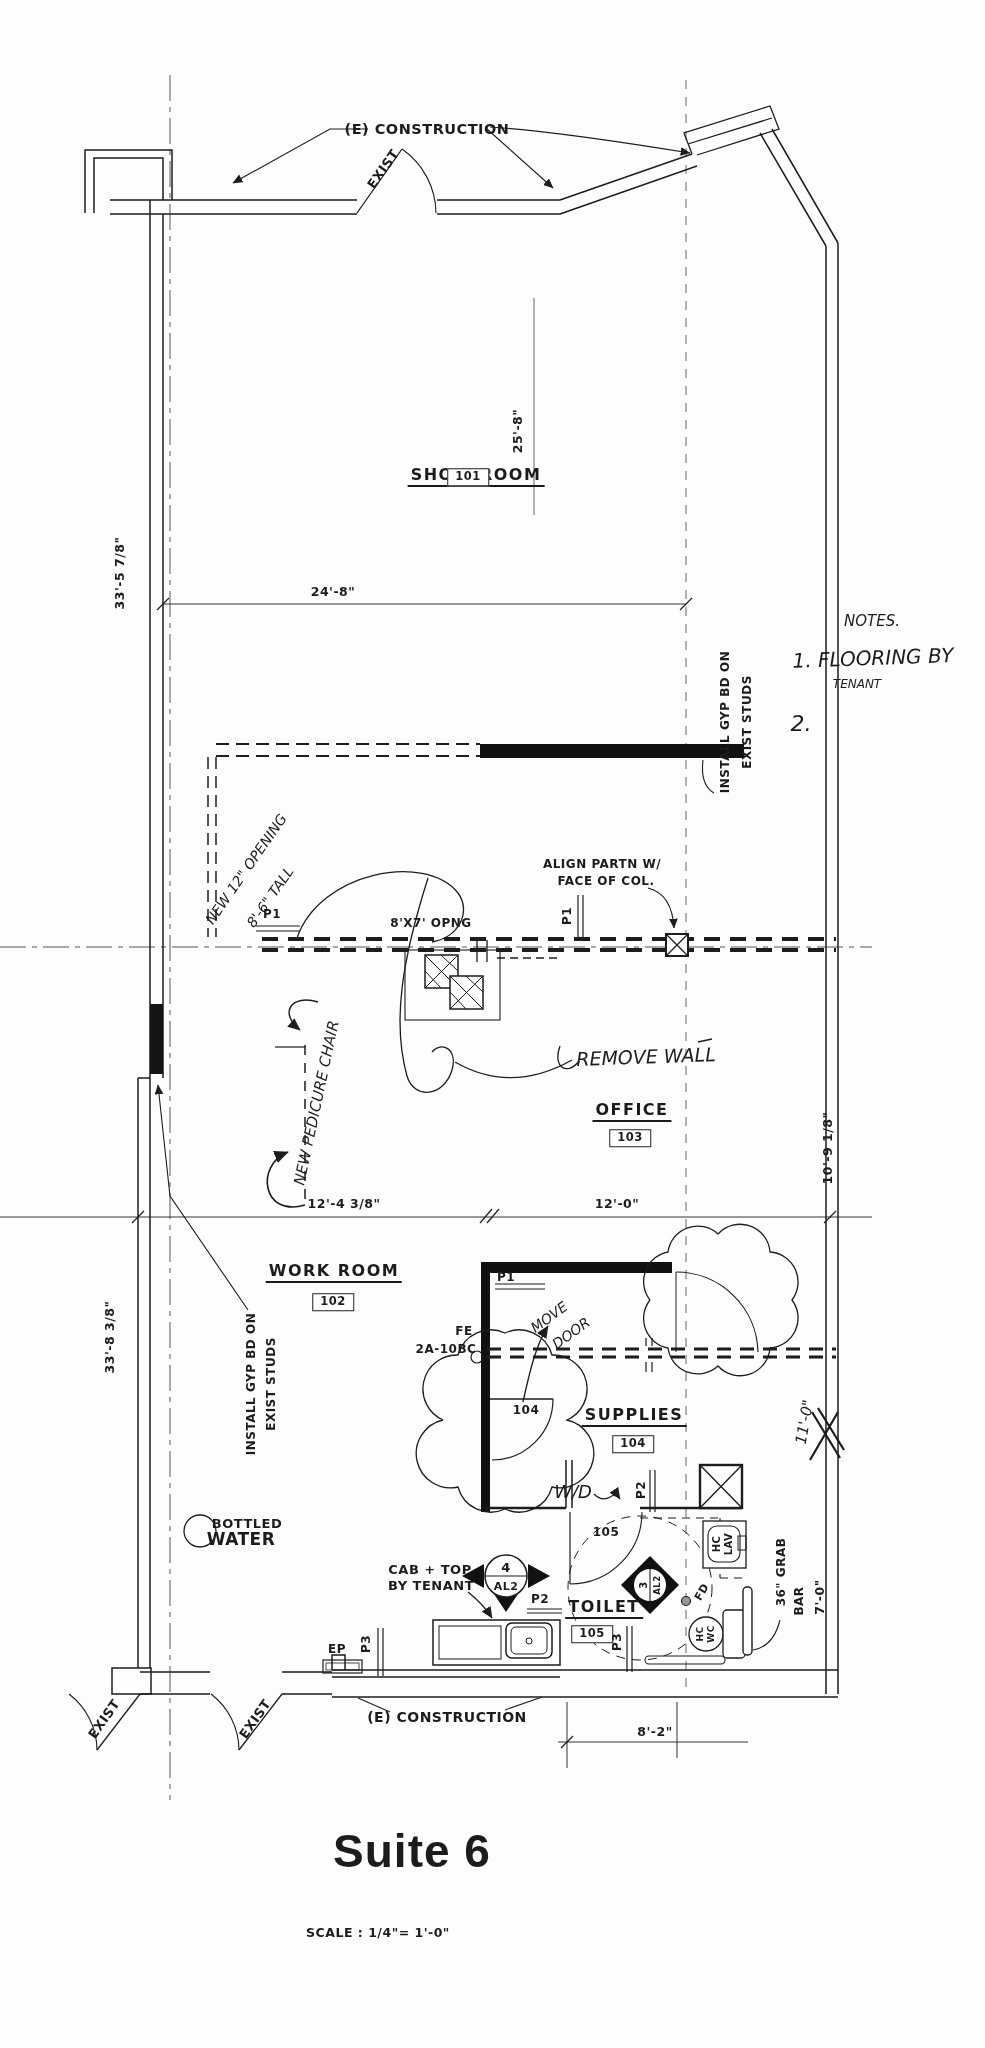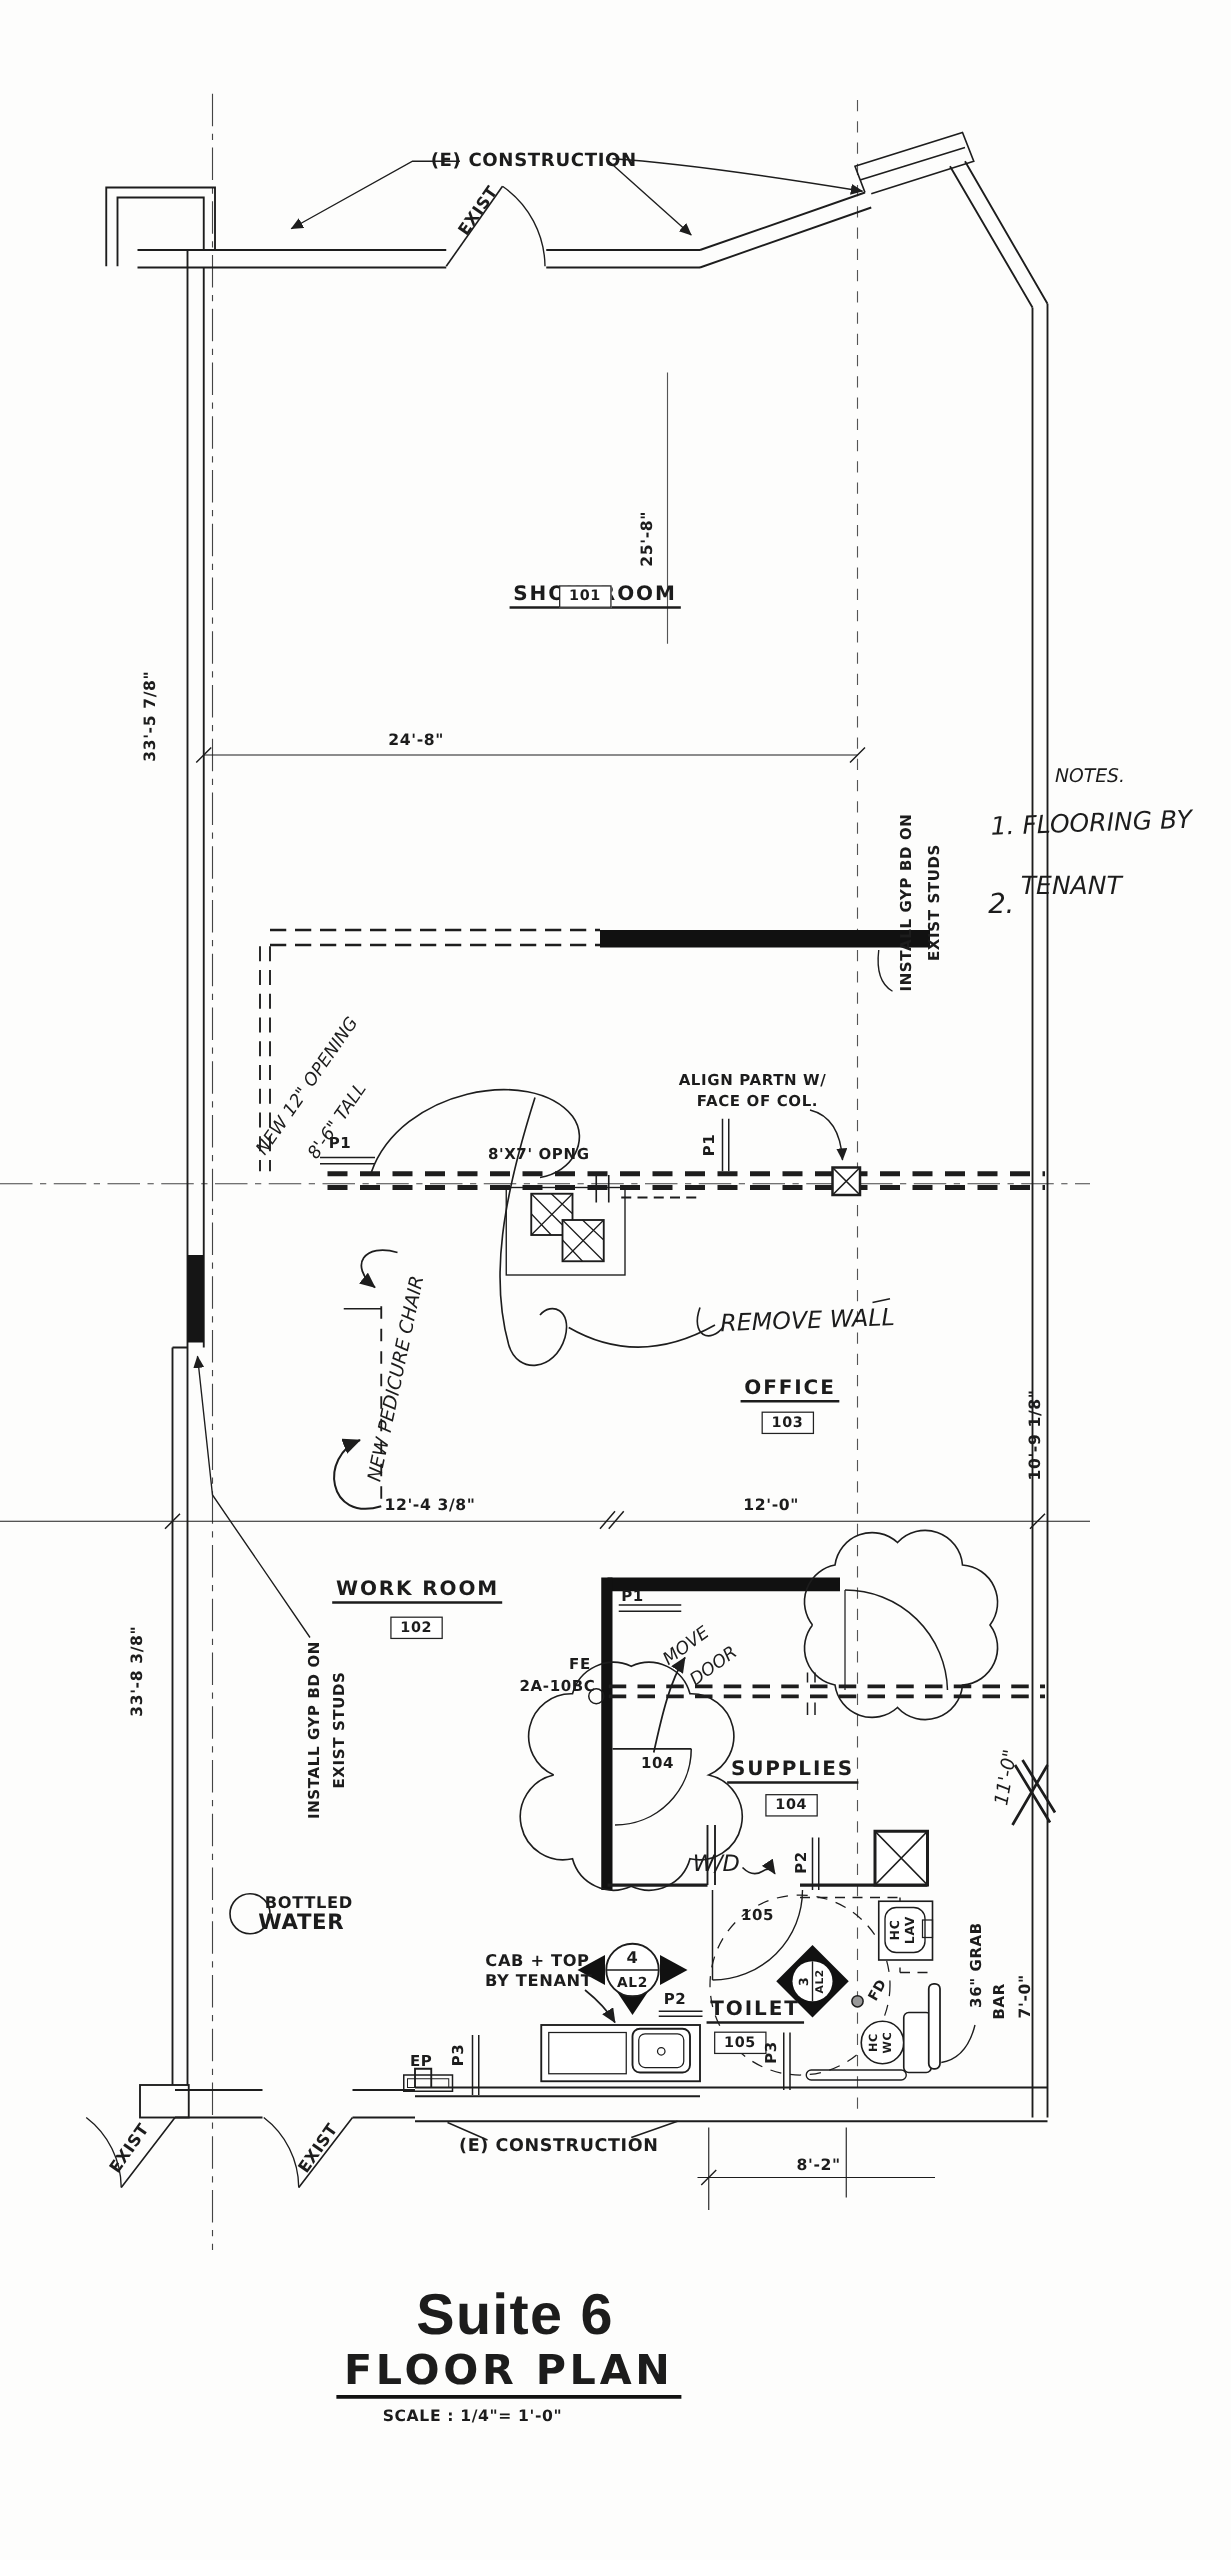--- a/index.html
+++ b/index.html
@@ -184,21 +184,21 @@
 <div class="lbl tag r55" style="left:383px;top:169px;font-size:13px">EXIST</div>
 
 <div class="lbl dim r90" style="left:518px;top:431px">25'-8"</div>
 <div class="lbl room" style="left:476px;top:477px">SHOW ROOM</div>
 <div class="lbl numbox" style="left:468px;top:477px">101</div>
 <div class="lbl dim r90" style="left:120px;top:573px">33'-5 7/8"</div>
 <div class="lbl dim" style="left:333px;top:592px">24'-8"</div>
 
 <div class="lbl hand" style="left:872px;top:621px;font-size:15px">NOTES.</div>
 <div class="lbl hand r2" style="left:873px;top:658px;font-size:20px">1. FLOORING BY</div>
-<div class="lbl hand" style="left:857px;top:708px;font-size:20px">TENANT</div>
+<div class="lbl hand" style="left:857px;top:684px;font-size:12px">TENANT</div>
 <div class="lbl hand" style="left:801px;top:724px;font-size:22px">2.</div>
 
 <div class="lbl tag r90" style="left:725px;top:722px">INSTALL GYP BD ON</div>
 <div class="lbl tag r90" style="left:747px;top:722px">EXIST STUDS</div>
 
 <div class="lbl hand r55" style="left:246px;top:869px;font-size:14px">NEW 12" OPENING</div>
 <div class="lbl hand r55" style="left:270px;top:897px;font-size:14px">8'-6" TALL</div>
 <div class="lbl tag" style="left:272px;top:914px">P1</div>
 
 <div class="lbl tag" style="left:602px;top:864px">ALIGN PARTN W/</div>
@@ -264,16 +264,15 @@
 
 <div class="lbl tag" style="left:337px;top:1649px">EP</div>
 <div class="lbl tag r90" style="left:366px;top:1644px">P3</div>
 
 <div class="lbl tag r55" style="left:104px;top:1719px;font-size:13px">EXIST</div>
 <div class="lbl tag r55" style="left:255px;top:1719px;font-size:13px">EXIST</div>
 <div class="lbl tag" style="left:447px;top:1717px;font-size:14px">(E) CONSTRUCTION</div>
 <div class="lbl dim" style="left:655px;top:1732px">8'-2"</div>
 
 <div class="lbl suite-title" style="left:412px;top:1851px">Suite 6</div>
-<div class="lbl plan-title" style="left:407px;top:1899px">FLOOR PLAN</div>
 <div class="lbl scale-note" style="left:378px;top:1933px">SCALE :  1/4"= 1'-0"</div>
 
 </div>
 
 </body></html>

